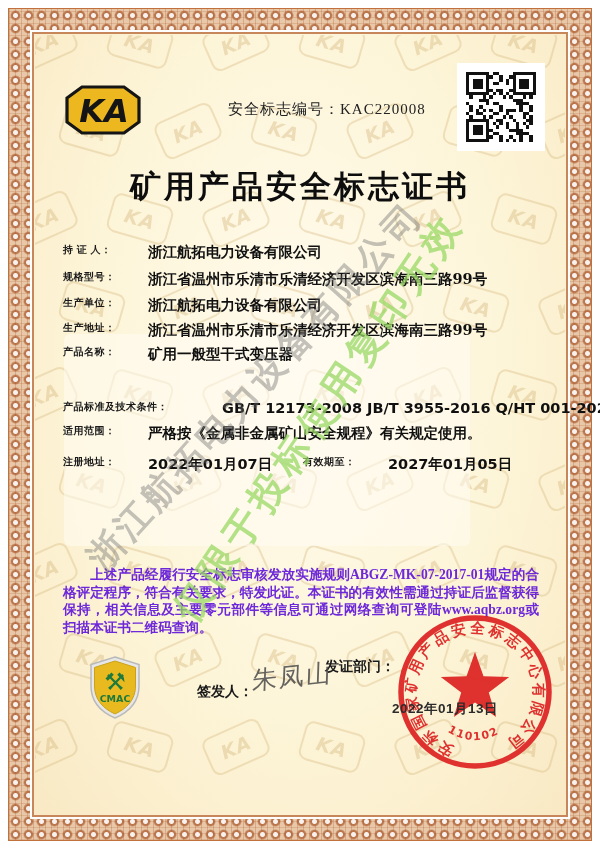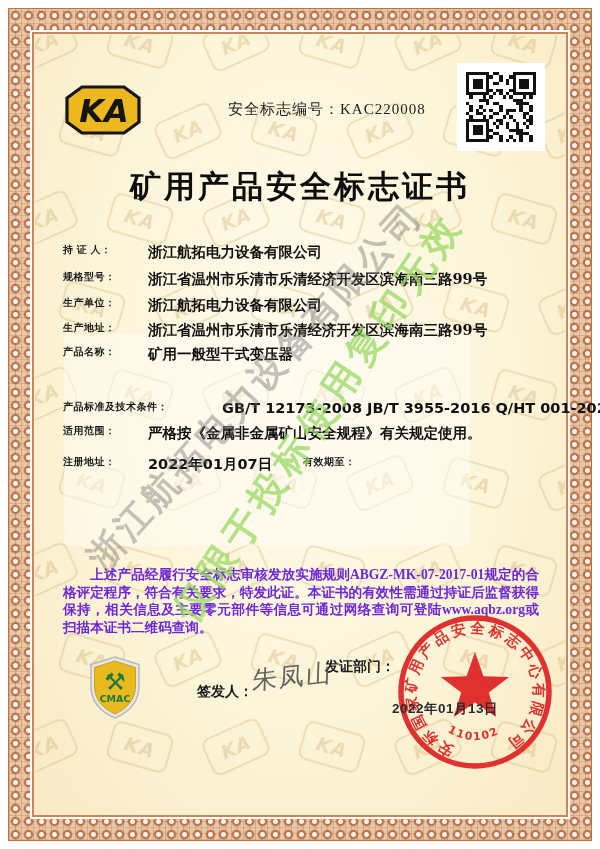--- a/index.html
+++ b/index.html
@@ -610,20 +610,21 @@
   </div>
   <div class="row" style="top:424px">
     <span class="flabel">适用范围：</span>
     <span class="fvalue kai">严格按《金属非金属矿山安全规程》有关规定使用。</span>
   </div>
 
   <div class="row" style="top:455px">
     <span class="flabel">注册地址：</span>
     <span class="fvalue num">2022年01月07日</span>
     <span class="flabel" style="left:303px">有效期至：</span>
+    <span class="fvalue num" style="left:388px">2027年01月05日</span>
   </div>
 
 
   <div class="abs para">上述产品经履行安全标志审核发放实施规则ABGZ-MK-07-2017-01规定的合格评定程序，符合有关要求，特发此证。本证书的有效性需通过持证后监督获得保持，相关信息及主要零元部件等信息可通过网络查询可登陆www.aqbz.org或扫描本证书二维码查询。</div>
 
   <svg class="abs" style="left:88px;top:656px;z-index:5" width="54" height="64" viewBox="0 0 54 64">
     <path d="M27,1 L51,8.5 V30 C51,46 41,56 27,62 C13,56 3,46 3,30 V8.5 Z" fill="#e7e7e7" stroke="#b9b9b9" stroke-width="1.5"></path>
     <path d="M27,5 L47.5,11.5 V30 C47.5,43.5 39,52.5 27,58 C15,52.5 6.5,43.5 6.5,30 V11.5 Z" fill="#e9b920" stroke="#caa21a" stroke-width="1"></path>
     <text x="27" y="34" text-anchor="middle" font-size="24" fill="#1d7a3c" font-family="DejaVu Sans, sans-serif">⚒</text>
     <text x="27" y="46" text-anchor="middle" font-size="9.5" font-weight="bold" fill="#1d7a3c" font-family="DejaVu Sans, sans-serif">CMAC</text>

